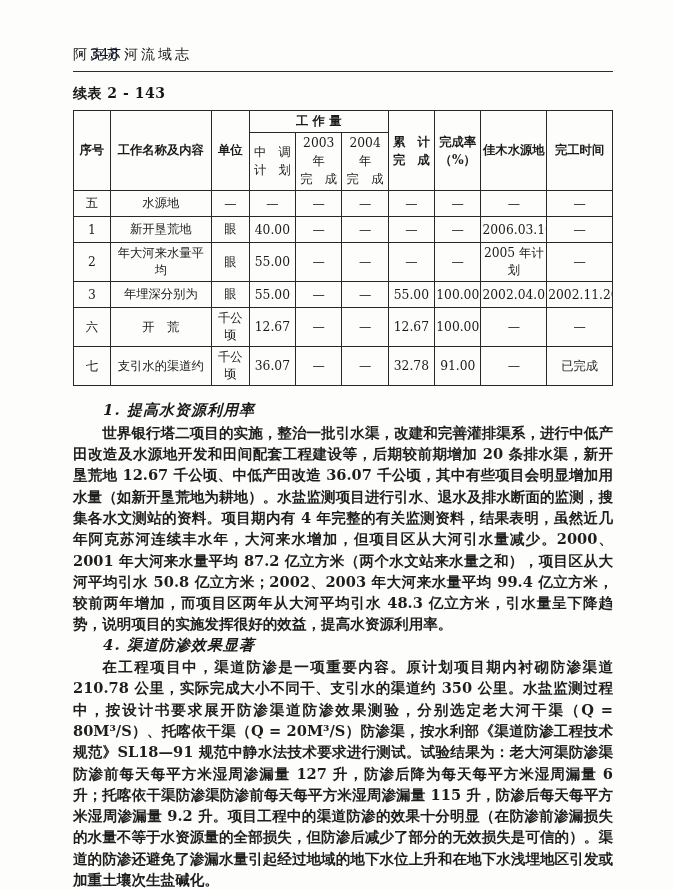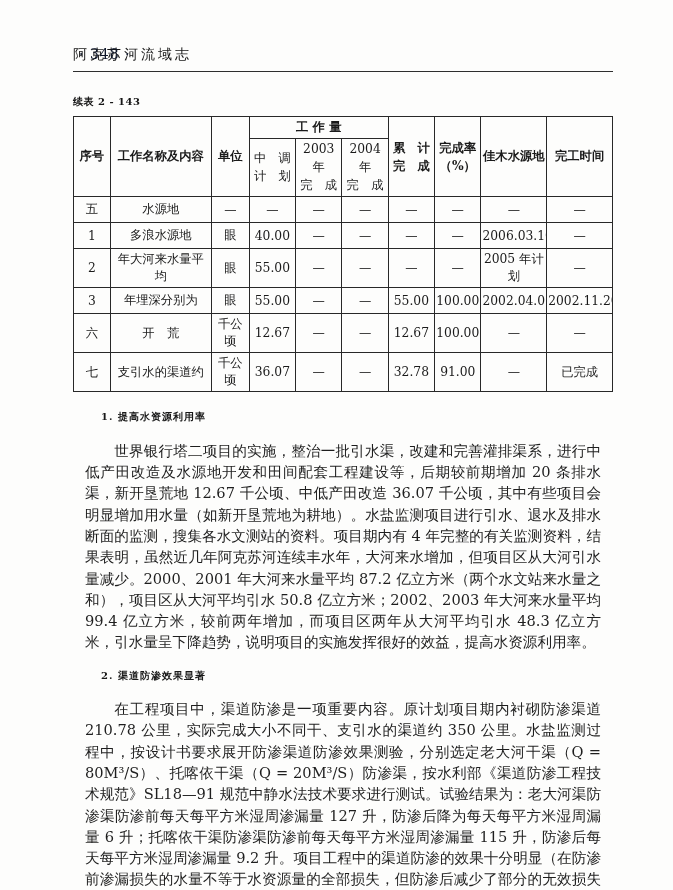--- a/index.html
+++ b/index.html
@@ -35,23 +35,23 @@
     letter-spacing: 3px;
     color: #161616;
   }
   .header-rule {
     border: none;
     border-top: 1.6px solid #2e2e2e;
     margin-top: 5px;
   }
   
   .table-caption {
-    margin-top: 23px;
+    margin-top: 13px;
     font-weight: 700;
-    font-size: 10px;
+    font-size: 14px;
     letter-spacing: 0.5px;
     color: #171717;
   }
   table.data-table {
     margin-top: 7px;
     width: 100%;
     border-collapse: collapse;
     table-layout: fixed;
     font-size: 12.3px;
     color: #1a1a1a;
@@ -71,26 +71,27 @@
   td.cell-name, th.col-name { text-align: left; padding-left: 7px; }
   .pre { white-space: pre-line; line-height: 1.45; }
   
   .body-text {
     margin-top: 14px;
     font-size: 14.6px;
     line-height: 21.3px;
     text-align: justify;
     color: #1e1e1e;
   }
-  .body-text p { text-indent: 2em; margin: 12px; }
+  .body-text p { text-indent: 2em; margin: 0; font-weight: bold; }
   .body-text h3 {
-    font-size: 10px;
+    font-size: 15px;
     font-weight: 600;
+    font-style: italic;
     text-indent: 2em;
-    margin: 8px;
+    margin: 0;
     letter-spacing: 1px;
     color: #191919;
   }
 </style>
 </head>
 <body>
 
 <div class="page">
 
   <div class="running-header">
@@ -144,21 +145,21 @@
         <td>—</td>
         <td>—</td>
         <td>—</td>
         <td>—</td>
         <td>—</td>
         <td>—</td>
         <td>—</td>
       </tr>
       <tr>
         <td>1</td>
-        <td class="cell-name">多浪水源地</td>
+        <td class="cell-name">新开垦荒地</td>
         <td>眼</td>
         <td>40.00</td>
         <td>—</td>
         <td>—</td>
         <td>—</td>
         <td>—</td>
         <td>2006.03.10</td>
         <td>—</td>
       </tr>
       <tr>
@@ -208,17 +209,17 @@
         <td>91.00</td>
         <td>—</td>
         <td>已完成</td>
       </tr>
     </tbody>
   </table>
 
   <div class="body-text">
     <h3>1. 提高水资源利用率</h3>
     <p>世界银行塔二项目的实施，整治一批引水渠，改建和完善灌排渠系，进行中低产田改造及水源地开发和田间配套工程建设等，后期较前期增加 20 条排水渠，新开垦荒地 12.67 千公顷、中低产田改造 36.07 千公顷，其中有些项目会明显增加用水量（如新开垦荒地为耕地）。水盐监测项目进行引水、退水及排水断面的监测，搜集各水文测站的资料。项目期内有 4 年完整的有关监测资料，结果表明，虽然近几年阿克苏河连续丰水年，大河来水增加，但项目区从大河引水量减少。2000、2001 年大河来水量平均 87.2 亿立方米（两个水文站来水量之和），项目区从大河平均引水 50.8 亿立方米；2002、2003 年大河来水量平均 99.4 亿立方米，较前两年增加，而项目区两年从大河平均引水 48.3 亿立方米，引水量呈下降趋势，说明项目的实施发挥很好的效益，提高水资源利用率。</p>
-    <h3>2. 渠道防渗效果显著</h3>
+    <h3>4. 渠道防渗效果显著</h3>
     <p>在工程项目中，渠道防渗是一项重要内容。原计划项目期内衬砌防渗渠道 210.78 公里，实际完成大小不同干、支引水的渠道约 350 公里。水盐监测过程中，按设计书要求展开防渗渠道防渗效果测验，分别选定老大河干渠（Q = 80M³/S）、托喀依干渠（Q = 20M³/S）防渗渠，按水利部《渠道防渗工程技术规范》SL18—91 规范中静水法技术要求进行测试。试验结果为：老大河渠防渗渠防渗前每天每平方米湿周渗漏量 127 升，防渗后降为每天每平方米湿周漏量 6 升；托喀依干渠防渗渠防渗前每天每平方米湿周渗漏量 115 升，防渗后每天每平方米湿周渗漏量 9.2 升。项目工程中的渠道防渗的效果十分明显（在防渗前渗漏损失的水量不等于水资源量的全部损失，但防渗后减少了部分的无效损失是可信的）。渠道的防渗还避免了渗漏水量引起经过地域的地下水位上升和在地下水浅埋地区引发或加重土壤次生盐碱化。</p>
   </div>
 
 </div>
 
 </body></html>

